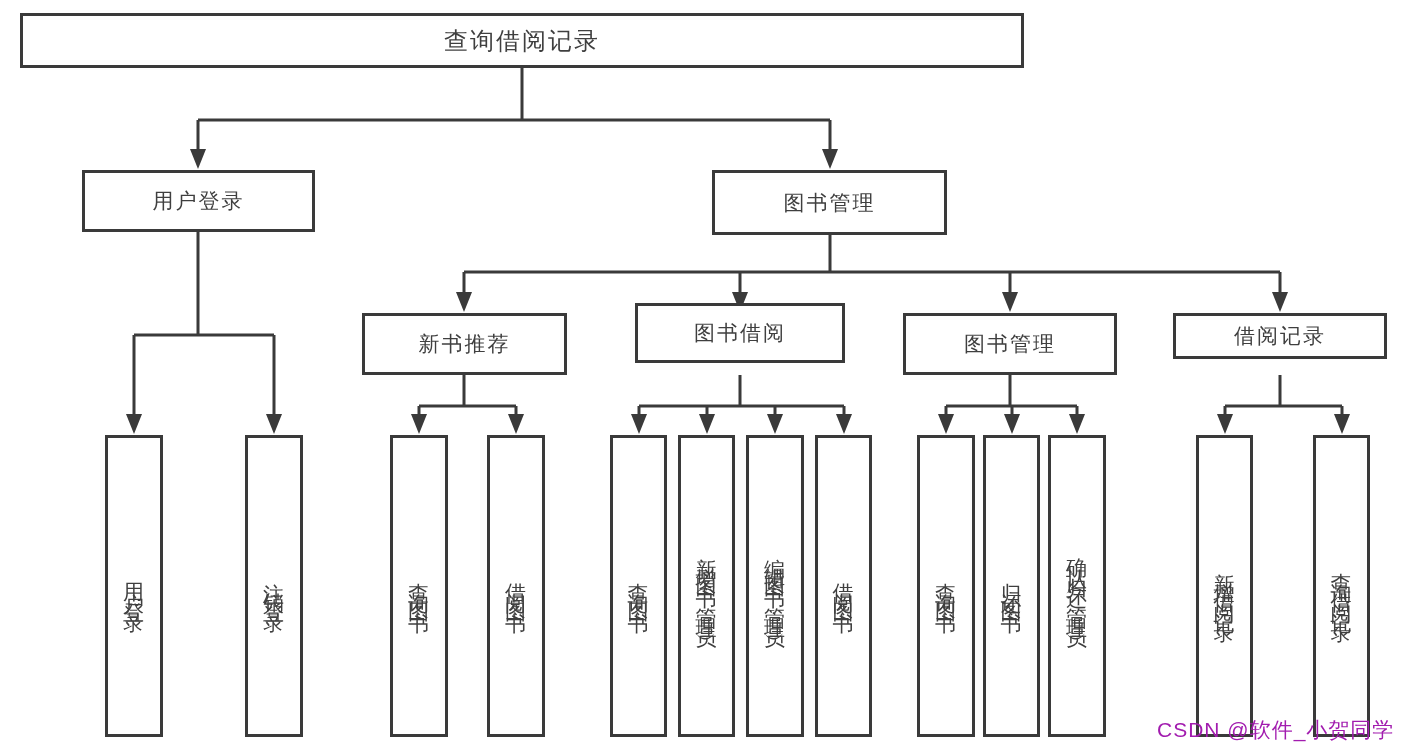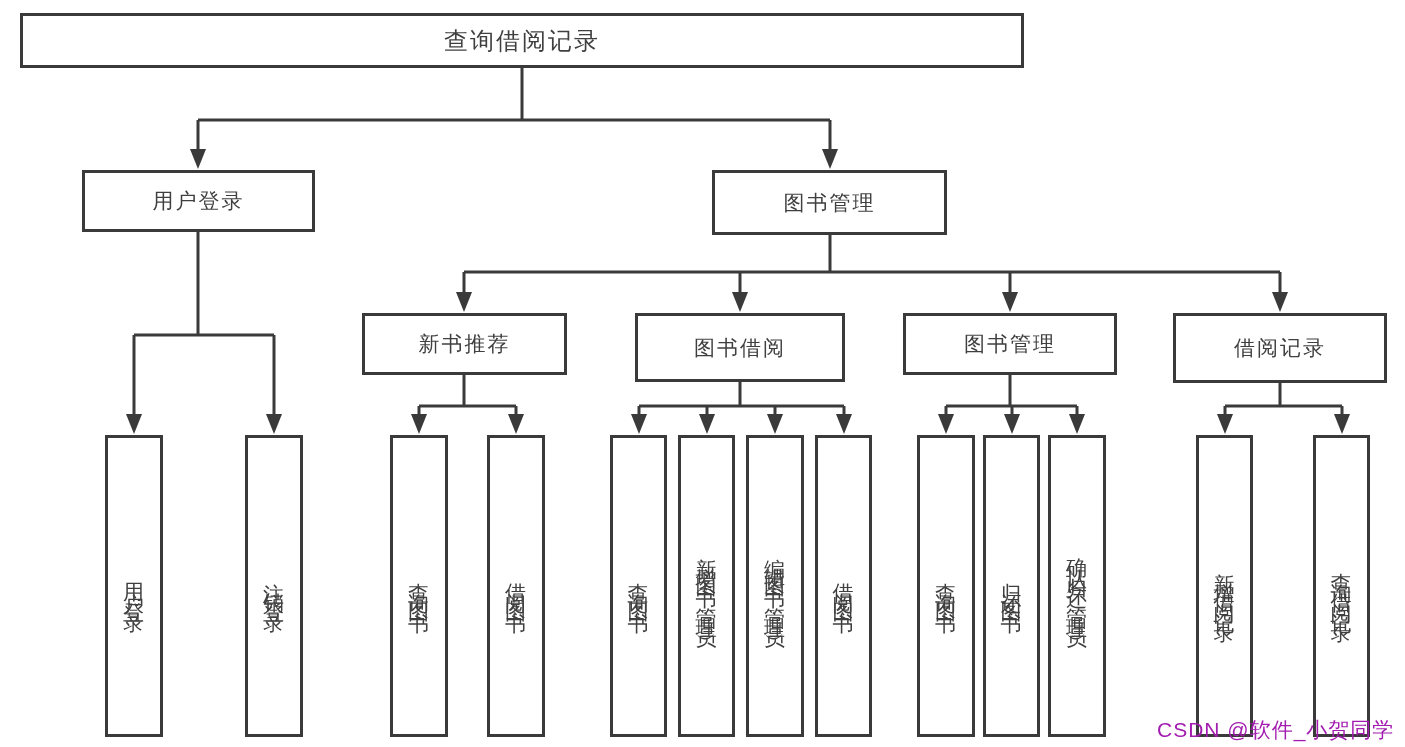--- a/index.html
+++ b/index.html
@@ -80,27 +80,27 @@
   <div class="node" style="left:82px;top:170px;width:233px;height:62px">
     <span class="lbl">用户登录</span>
   </div>
   <div class="node" style="left:712px;top:170px;width:235px;height:65px">
     <span class="lbl">图书管理</span>
   </div>
 
   <div class="node" style="left:362px;top:313px;width:205px;height:62px">
     <span class="lbl">新书推荐</span>
   </div>
-  <div class="node" style="left:635px;top:313px;width:210px;height:69px">
+  <div class="node" style="left:635px;top:303px;width:210px;height:60px">
     <span class="lbl">图书借阅</span>
   </div>
   <div class="node" style="left:903px;top:313px;width:214px;height:62px">
     <span class="lbl">图书管理</span>
   </div>
-  <div class="node" style="left:1173px;top:313px;width:214px;height:70px">
+  <div class="node" style="left:1173px;top:313px;width:214px;height:46px">
     <span class="lbl">借阅记录</span>
   </div>
 
   <div class="vnode" style="left:105px">
     <span class="vtext">用户登录</span>
   </div>
   <div class="vnode" style="left:245px">
     <span class="vtext">注销登录</span>
   </div>
 

